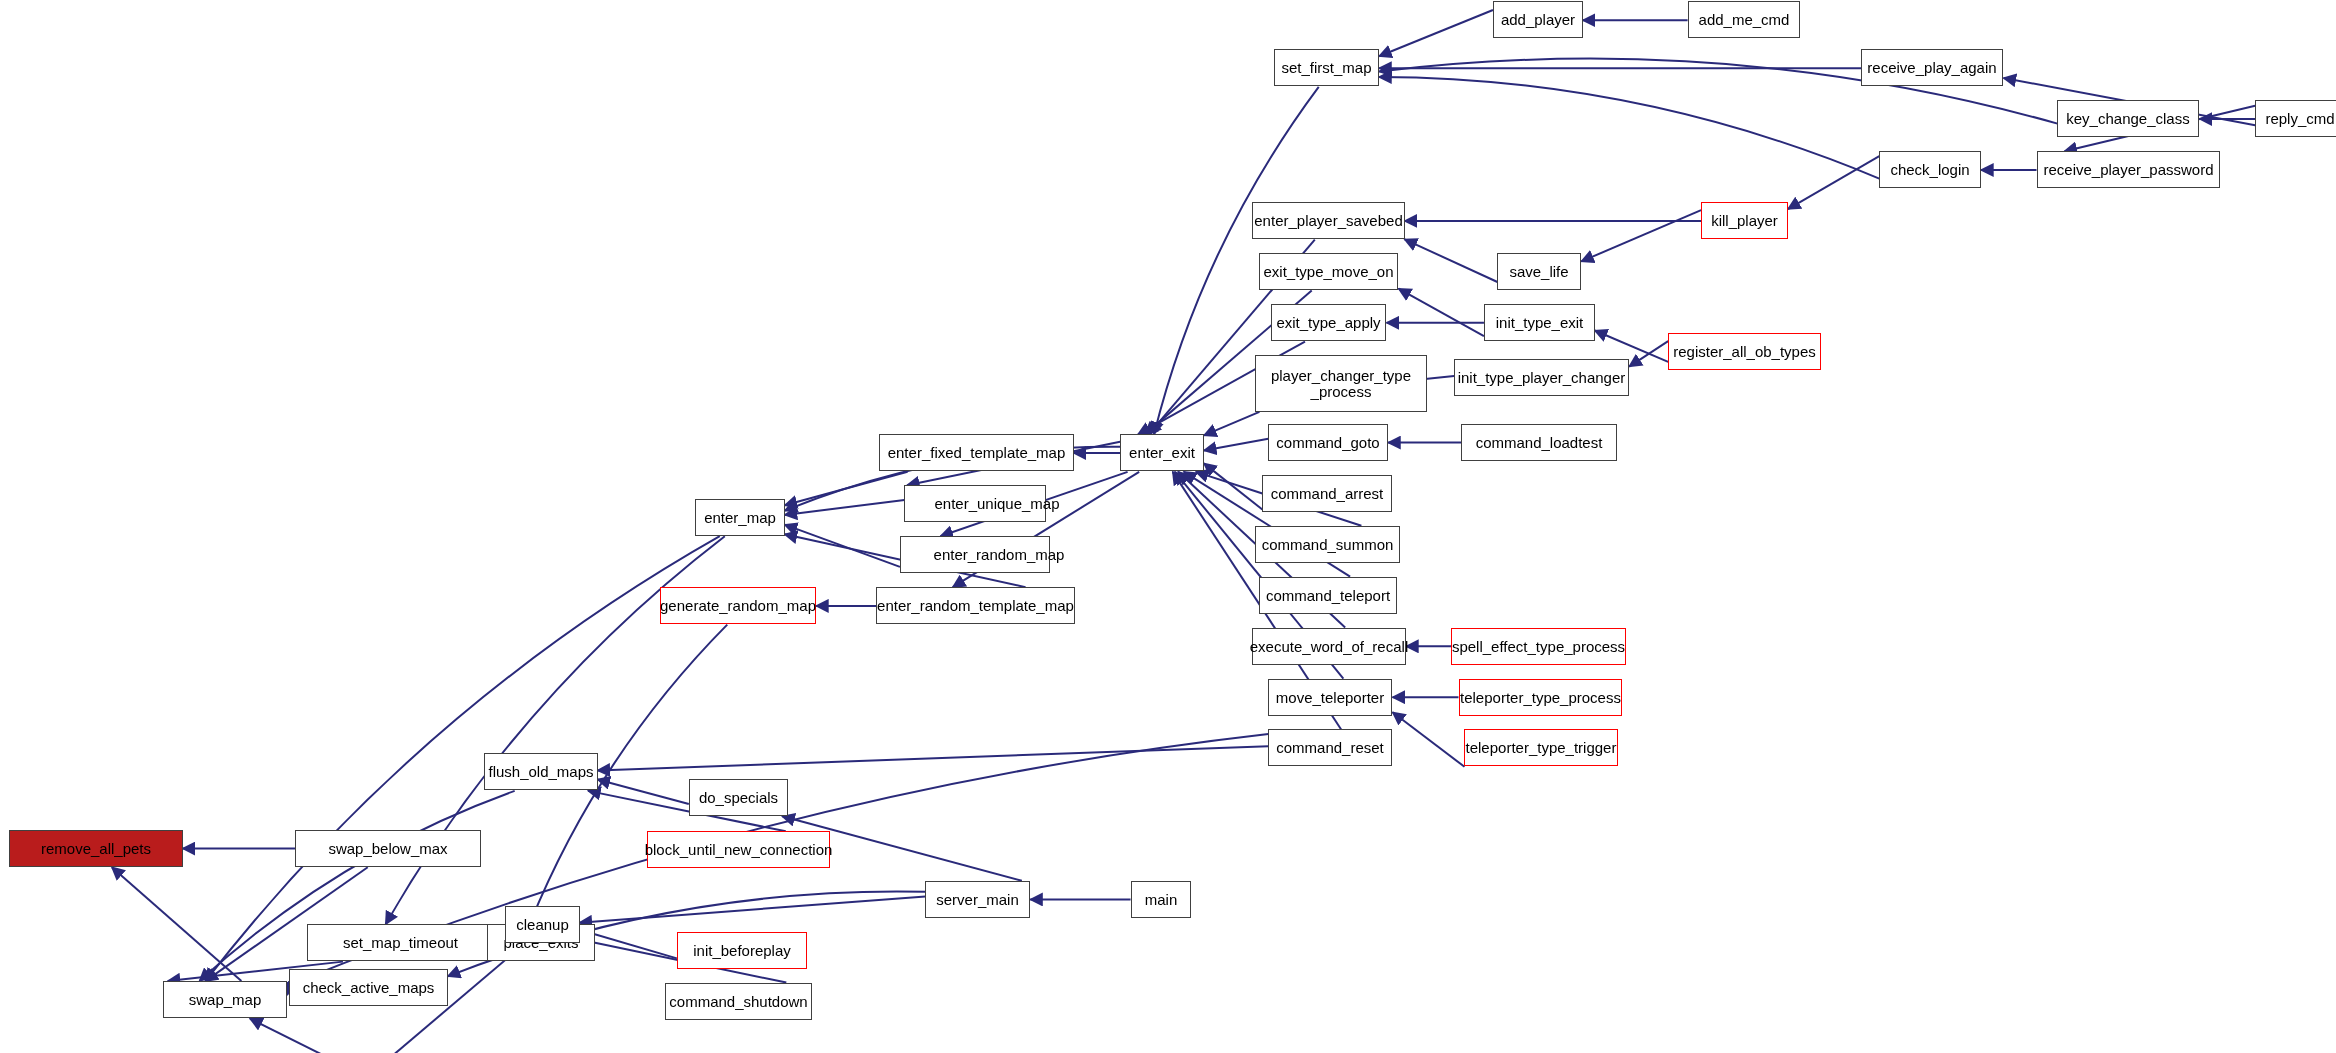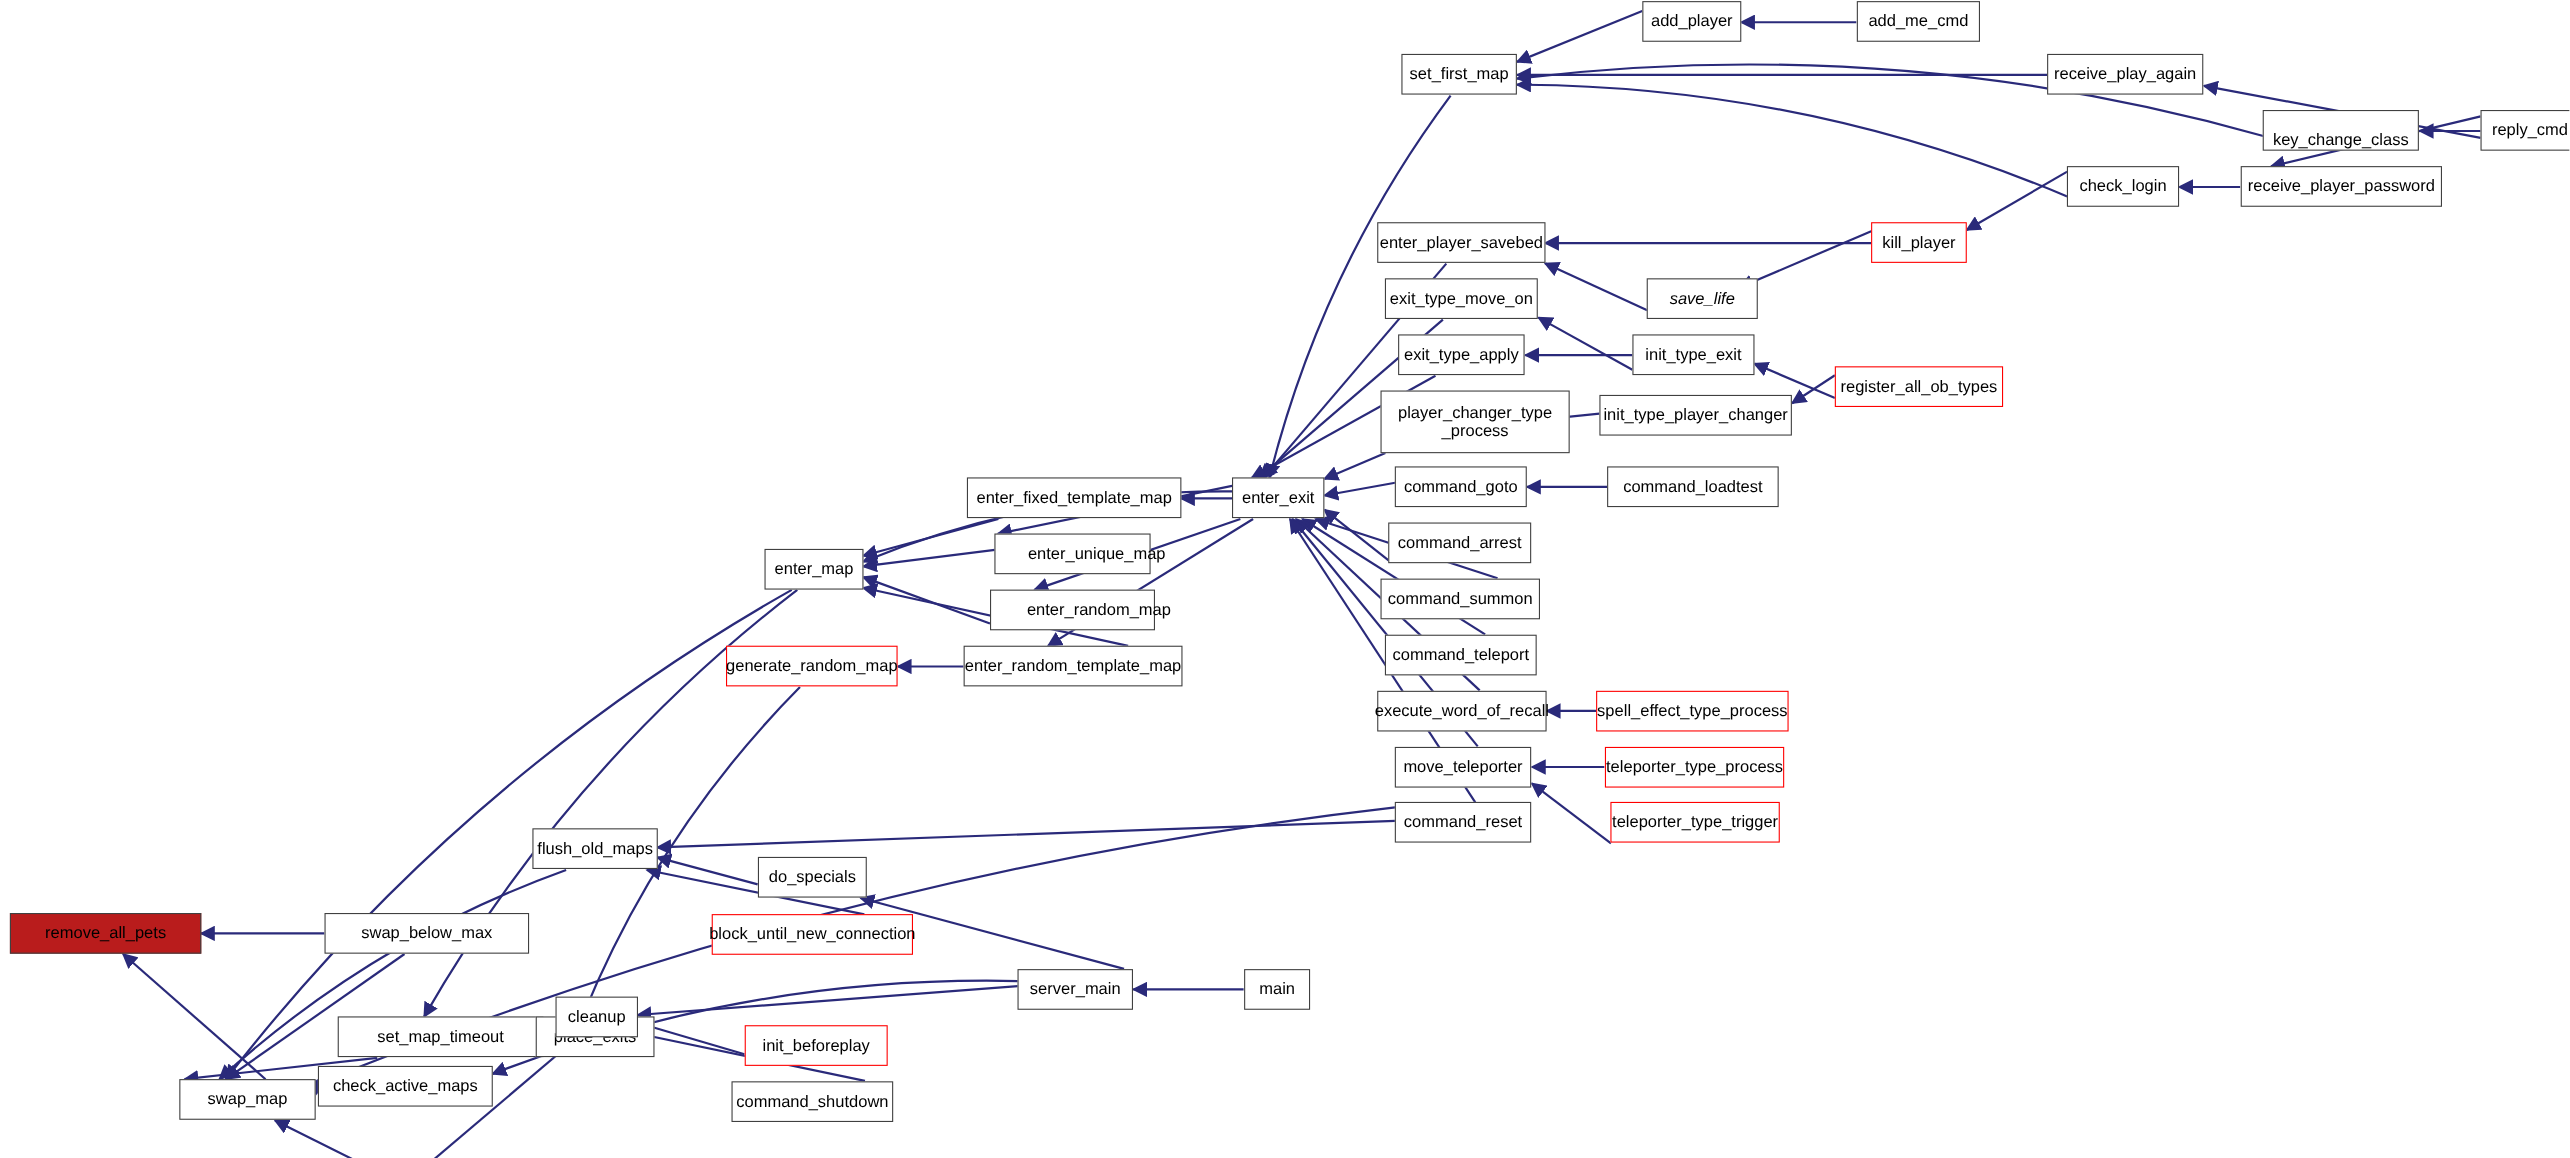--- a/index.html
+++ b/index.html
@@ -112,27 +112,27 @@
       <div class="node-box" style="left: 879px; top: 434px; width: 195px; height: 37px;"><span class="node-label">enter_fixed_template_map</span></div>
       <div class="node-box" style="left: 904px; top: 485px; width: 142px; height: 37px; padding-left: 44px;"><span class="node-label">enter_unique_map</span></div>
       <div class="node-box" style="left: 900px; top: 536px; width: 150px; height: 37px; padding-left: 48px;"><span class="node-label">enter_random_map</span></div>
       <div class="node-box red" style="left: 660px; top: 587px; width: 156px; height: 37px;"><span class="node-label">generate_random_map</span></div>
       <div class="node-box" style="left: 876px; top: 587px; width: 199px; height: 37px;"><span class="node-label">enter_random_template_map</span></div>
       <div class="node-box" style="left: 1120px; top: 434px; width: 84px; height: 37px;"><span class="node-label">enter_exit</span></div>
       <div class="node-box" style="left: 1274px; top: 49px; width: 105px; height: 37px;"><span class="node-label">set_first_map</span></div>
       <div class="node-box" style="left: 1493px; top: 1px; width: 90px; height: 37px;"><span class="node-label">add_player</span></div>
       <div class="node-box" style="left: 1688px; top: 1px; width: 112px; height: 37px;"><span class="node-label">add_me_cmd</span></div>
       <div class="node-box" style="left: 1861px; top: 49px; width: 142px; height: 37px;"><span class="node-label">receive_play_again</span></div>
-      <div class="node-box" style="left: 2057px; top: 100px; width: 142px; height: 37px; align-items: flex-end;"><span class="node-label">key_change_class</span></div>
+      <div class="node-box" style="left: 2057px; top: 100px; width: 142px; height: 37px;"><span class="node-label">key_change_class</span></div>
       <div class="node-box" style="left: 2255px; top: 100px; width: 90px; height: 37px;"><span class="node-label">reply_cmd</span></div>
       <div class="node-box" style="left: 1879px; top: 151px; width: 102px; height: 37px;"><span class="node-label">check_login</span></div>
       <div class="node-box" style="left: 2037px; top: 151px; width: 183px; height: 37px;"><span class="node-label">receive_player_password</span></div>
       <div class="node-box" style="left: 1252px; top: 202px; width: 153px; height: 37px;"><span class="node-label">enter_player_savebed</span></div>
       <div class="node-box red" style="left: 1701px; top: 202px; width: 87px; height: 37px;"><span class="node-label">kill_player</span></div>
-      <div class="node-box" style="left: 1497px; top: 253px; width: 101px; height: 37px; font-style: italic;"><span class="node-label">save_life</span></div>
+      <div class="node-box" style="left: 1497px; top: 253px; width: 84px; height: 37px;"><span class="node-label">save_life</span></div>
       <div class="node-box" style="left: 1259px; top: 253px; width: 139px; height: 37px;"><span class="node-label">exit_type_move_on</span></div>
       <div class="node-box" style="left: 1271px; top: 304px; width: 115px; height: 37px;"><span class="node-label">exit_type_apply</span></div>
       <div class="node-box" style="left: 1484px; top: 304px; width: 111px; height: 37px;"><span class="node-label">init_type_exit</span></div>
       <div class="node-box red" style="left: 1668px; top: 333px; width: 153px; height: 37px;"><span class="node-label">register_all_ob_types</span></div>
       <div class="node-box" style="left: 1255px; top: 355px; width: 172px; height: 57px; justify-content: center;"><span class="node-label">player_changer_type
 _process</span></div>
       <div class="node-box" style="left: 1454px; top: 359px; width: 175px; height: 37px;"><span class="node-label">init_type_player_changer</span></div>
       <div class="node-box" style="left: 1268px; top: 424px; width: 120px; height: 37px;"><span class="node-label">command_goto</span></div>
       <div class="node-box" style="left: 1461px; top: 424px; width: 156px; height: 37px;"><span class="node-label">command_loadtest</span></div>
       <div class="node-box" style="left: 1262px; top: 475px; width: 130px; height: 37px;"><span class="node-label">command_arrest</span></div>

